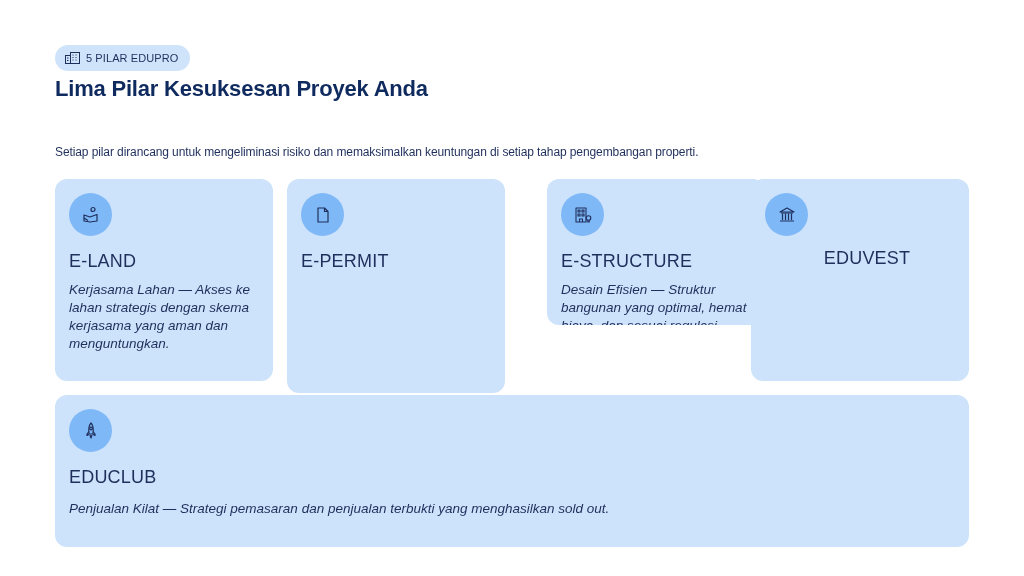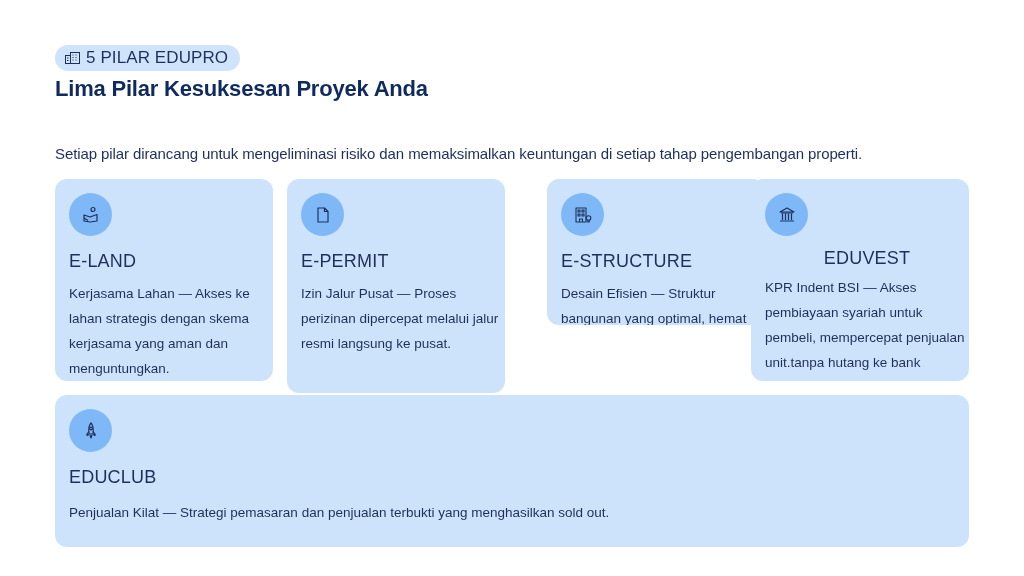--- a/index.html
+++ b/index.html
@@ -3,47 +3,47 @@
 <meta charset="utf-8">
 <style>
   * { box-sizing: border-box; margin: 0; padding: 0; }
   html, body { width: 1024px; height: 576px; background: #ffffff; overflow: hidden; }
   body { font-family: "Liberation Sans", "DejaVu Sans", sans-serif; color: #1f2f5c; position: relative; }
 
   .badge {
     position: absolute; left: 55px; top: 45px; height: 26px;
     padding: 0 12px 0 10px; border-radius: 13px;
     background: #cfe4fb; display: flex; align-items: center; gap: 6px;
-    font-size: 17px; color: #1f2f5c; letter-spacing: 0.1px;
+    font-size: 11px; color: #1f2f5c; letter-spacing: 0.1px;
   }
   .badge svg { width: 15px; height: 12px; }
 
   .title {
     position: absolute; left: 55px; top: 76px;
     font-size: 22px; font-weight: bold; color: #0f2a5e; letter-spacing: -0.2px;
   }
   .subtitle {
     position: absolute; left: 55px; top: 145px;
-    font-size: 15px; color: #1f2f5c; letter-spacing: -0.1px;
+    font-size: 12px; color: #1f2f5c; letter-spacing: -0.1px;
   }
 
   .card {
     position: absolute; background: #cde3fb; border-radius: 12px;
     padding: 14px 0 0 14px; overflow: hidden;
   }
   .icon-circle {
     width: 43px; height: 43px; border-radius: 50%;
     background: #7fb8f6; display: flex; align-items: center; justify-content: center;
   }
   .icon-circle svg { width: 20px; height: 20px; }
   .card-title {
     margin-top: 15px; font-size: 18px; color: #1f2f5c; letter-spacing: 0.2px;
   }
   .card-desc {
-    margin-top: 9px; font-size: 13.5px; line-height: 25px; color: #1f2f5c;
+    margin-top: 9px; font-size: 13.5px; line-height: 18px; color: #1f2f5c; font-style: italic;
   }
   .card.tight .card-title { margin-top: 12px; text-align: center; }
   .card.tight .card-desc { margin-top: 6px; }
   .card.wide .card-title { margin-top: 15px; }
   .card.wide .card-desc { margin-top: 12px; }
 </style>
 </head>
 <body>
 
 <div class="badge">
@@ -71,21 +71,20 @@
 </div>
 
 <div class="card" style="left:287px; top:179px; width:218px; height:214px;">
   <div class="icon-circle">
     <svg viewBox="0 0 20 20" fill="none" stroke="#1f2f5c" stroke-width="1.2" stroke-linejoin="round">
       <path d="M5 3 H11.5 L15 6.5 V17 H5 Z"></path>
       <path d="M11.5 3 V6.5 H15"></path>
     </svg>
   </div>
   <div class="card-title">E-PERMIT</div>
-  <div class="card-desc">Izin Jalur Pusat — Proses perizinan dipercepat melalui jalur resmi langsung ke pusat.</div>
 </div>
 
 <div class="card" style="left:547px; top:179px; width:218px; height:146px;">
   <div class="icon-circle">
     <svg viewBox="0 0 20 20" fill="none" stroke="#1f2f5c" stroke-width="1.1" stroke-linejoin="round">
       <rect x="3" y="3" width="10" height="14"></rect>
       <rect x="5" y="5" width="2" height="2"></rect>
         <rect x="9" y="5" width="2" height="2"></rect>
       <rect x="5" y="9" width="2" height="2"></rect>
         <rect x="9" y="9" width="2" height="2"></rect>
@@ -101,21 +100,20 @@
 <div class="card tight" style="left:751px; top:179px; width:218px; height:202px;">
   <div class="icon-circle">
     <svg viewBox="0 0 20 20" fill="none" stroke="#1f2f5c" stroke-width="1.2" stroke-linejoin="round">
       <path d="M3 7 L10 3 L17 7 Z"></path>
       <path d="M4 8 H16"></path>
       <path d="M5.5 8.5 V15 M8.5 8.5 V15 M11.5 8.5 V15 M14.5 8.5 V15"></path>
       <path d="M3 16 H17"></path>
     </svg>
   </div>
   <div class="card-title">EDUVEST</div>
-  <div class="card-desc">KPR Indent BSI — Akses pembiayaan syariah untuk pembeli, mempercepat penjualan unit.tanpa hutang ke bank</div>
 </div>
 
 <div class="card wide" style="left:55px; top:395px; width:914px; height:152px;">
   <div class="icon-circle">
     <svg viewBox="0 0 20 20" fill="none" stroke="#1f2f5c" stroke-width="1.2" stroke-linejoin="round">
       <path d="M10 2 C12.5 4.5 12.5 9 12 13 H8 C7.5 9 7.5 4.5 10 2 Z"></path>
       <circle cx="10" cy="7.5" r="1.3"></circle>
       <path d="M8 10.5 L6 13 V14.5 L8 13.5"></path>
       <path d="M12 10.5 L14 13 V14.5 L12 13.5"></path>
       <path d="M9 14 L10 17 L11 14"></path>

